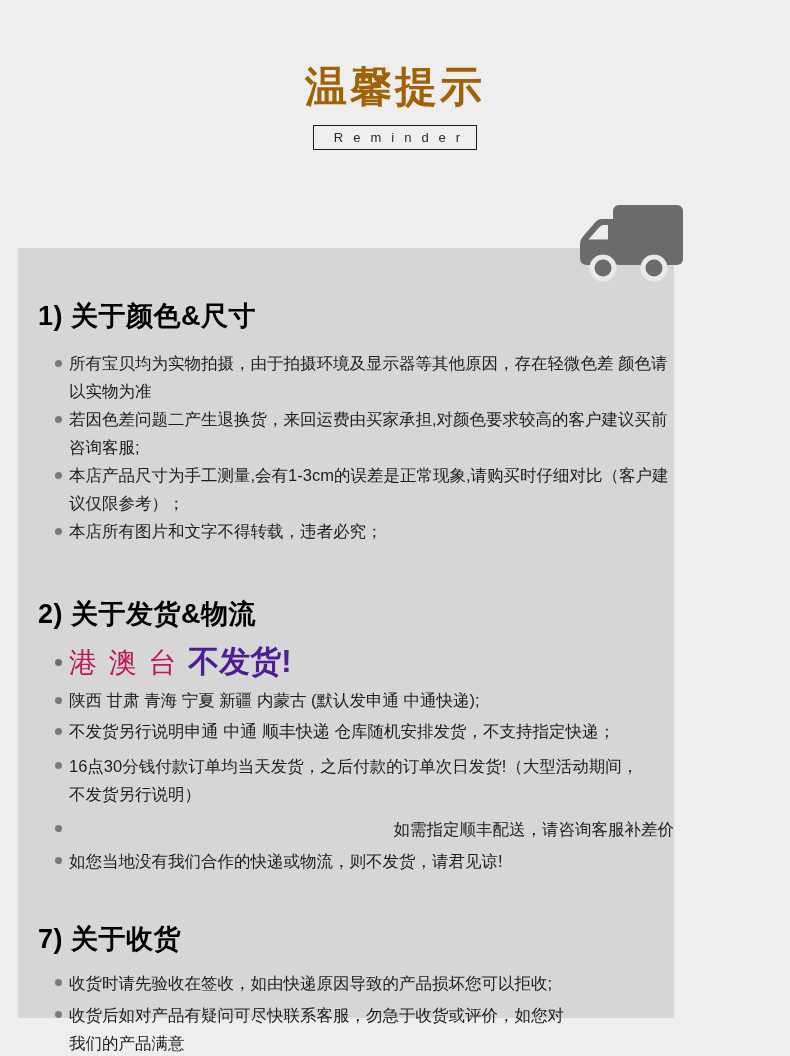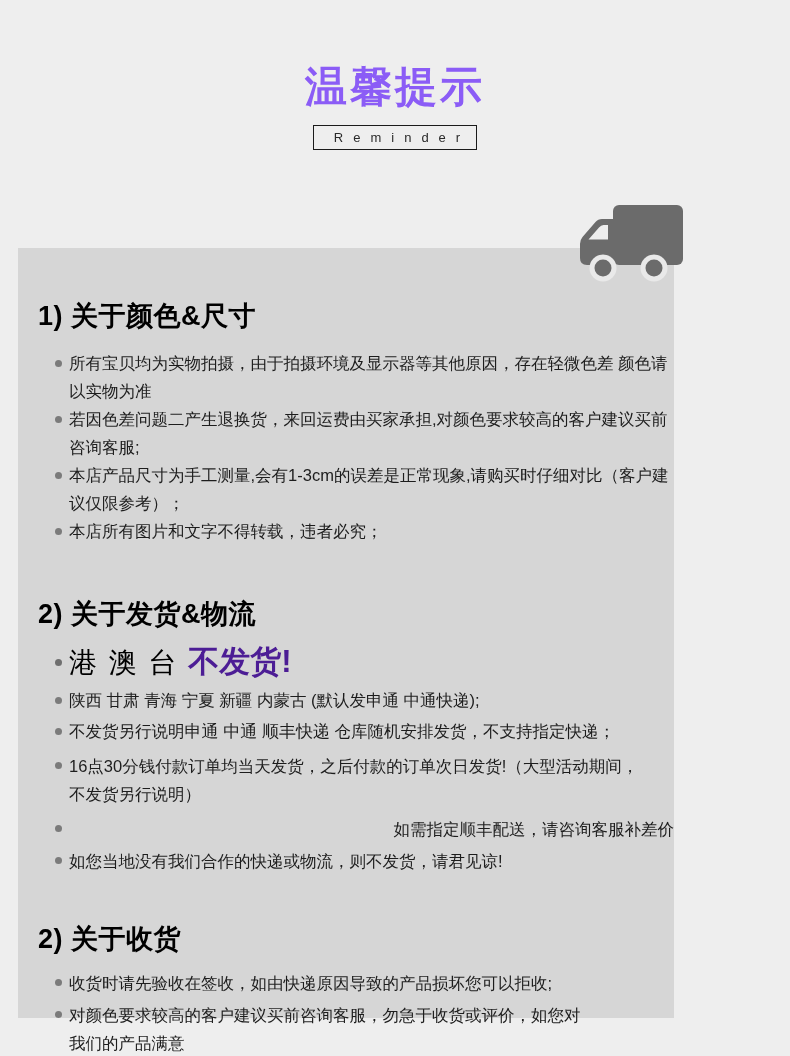--- a/index.html
+++ b/index.html
@@ -7,21 +7,21 @@
   body {
     width: 790px; height: 1056px;
     background: #eeeeee;
     font-family: "Liberation Sans", "DejaVu Sans", sans-serif;
     color: #1d1d1d;
     position: relative;
     overflow: hidden;
   }
   .header { text-align: center; padding-top: 64px; position: relative; z-index: 2; }
   .page-title {
-    font-size: 42px; font-weight: bold; color: #8b5cf6;
+    font-size: 42px; font-weight: bold; color: #a16207;
     letter-spacing: 3px; line-height: 46px;
   }
   .badge {
     display: inline-block; margin-top: 15px;
     border: 1px solid #1a1a1a;
     padding: 4px 16px 4px 20px;
     font-size: 13px; color: #2a2a2a; background: transparent; text-align: right;
   }
   .badge span { letter-spacing: 10px; margin-right: -10px; }
 
@@ -48,21 +48,21 @@
   .pre { white-space: pre-line; line-height: 28px; }
 
   .sec2 { margin-top: 50px; }
   .sec2 .bullets { margin-top: 10px; }
   .sec3 { margin-top: 46px; }
   .sec3 .bullets { margin-top: 12px; }
   .sec3 .txt { line-height: 28px; }
 
   li.noship { line-height: 40px; }
   li.noship .dot { margin-top: 17px; background: #6f6f6f; }
-  .noship-prefix { font-size: 28px; color: #000000; letter-spacing: 2px; line-height: 40px; }
+  .noship-prefix { font-size: 28px; color: #be185d; letter-spacing: 2px; line-height: 40px; }
   .noship-red { font-size: 31px; font-weight: bold; line-height: 40px; }
   li.carrier .txt { line-height: 33px; }
   li.carrier .dot { margin-top: 13px; }
   .carrier-big { font-size: 17px; }
   li.mt4 { margin-top: 4px; }
   li.mt7 { margin-top: 7px; justify-content: space-between; }
 </style>
 </head>
 <body>
 
@@ -137,29 +137,29 @@
             <span class="txt pre">如需指定顺丰配送，请咨询客服补差价</span>
           </li>
           <li class="mt4">
             <span class="dot"></span>
             <span class="txt pre">如您当地没有我们合作的快递或物流，则不发货，请君见谅!</span>
           </li>
         </ul>
       </section>
 
       <section class="sec3">
-        <h2 class="section-heading">2) 关于收货</h2>
+        <h2 class="section-heading">7) 关于收货</h2>
         <ul class="bullets">
           <li>
             <span class="dot"></span>
             <span class="txt">收货时请先验收在签收，如由快递原因导致的产品损坏您可以拒收;</span>
           </li>
           <li class="mt4">
             <span class="dot"></span>
-            <span class="txt pre">对颜色要求较高的客户建议买前咨询客服，勿急于收货或评价，如您对
+            <span class="txt pre">收货后如对产品有疑问可尽快联系客服，勿急于收货或评价，如您对
 我们的产品满意</span>
           </li>
           <li class="mt4">
             <span class="dot"></span>
             <span class="txt">望君收货并给与5星好评</span>
           </li>
         </ul>
       </section>
 
     </div>

